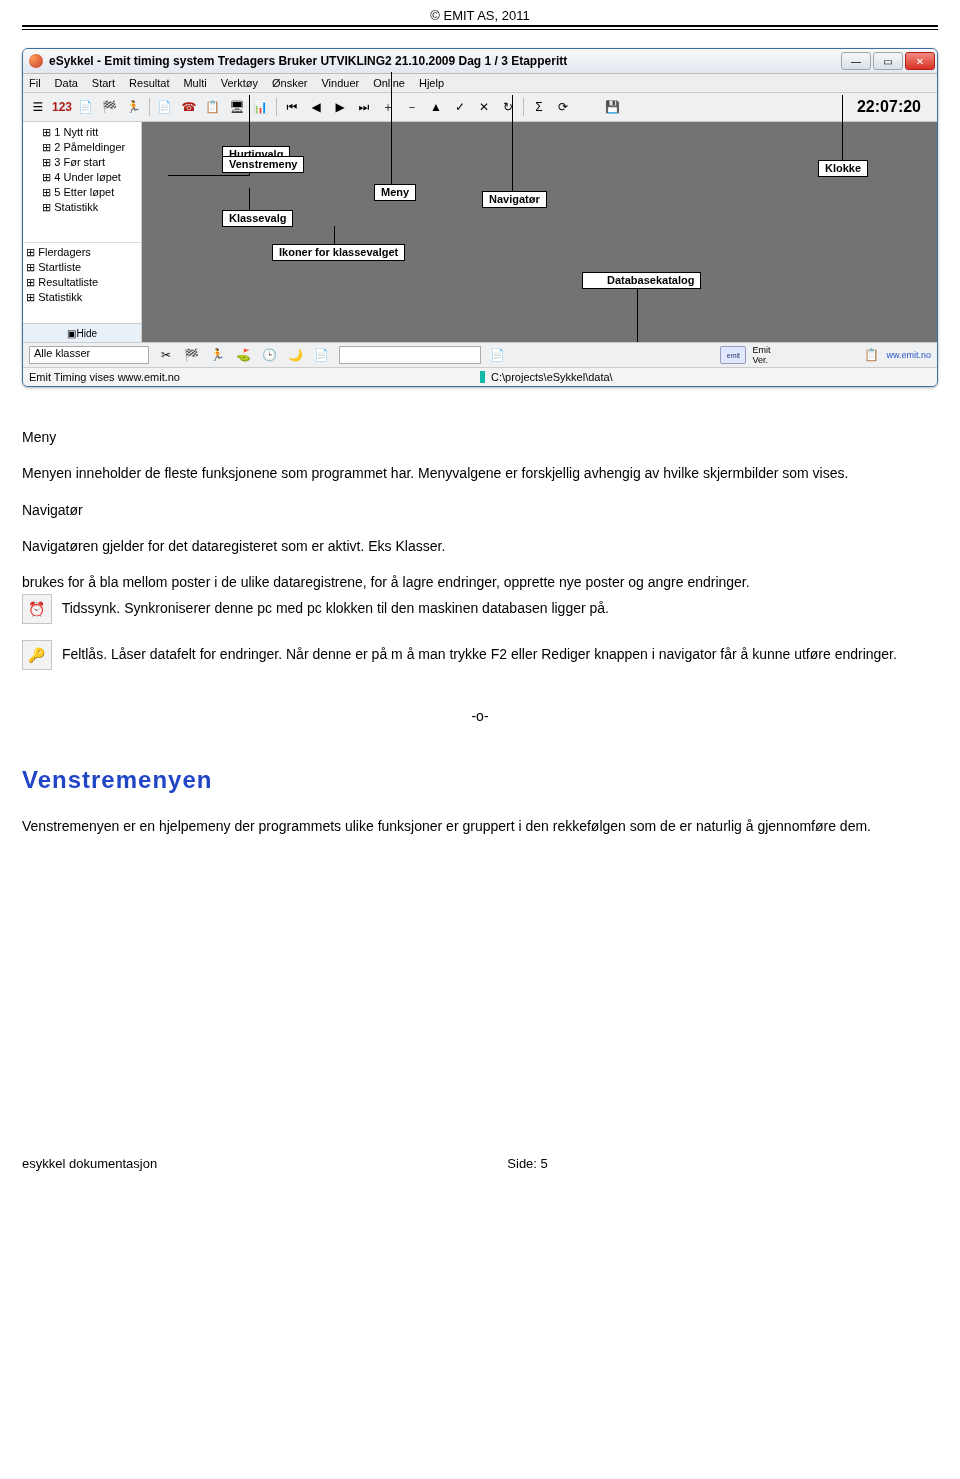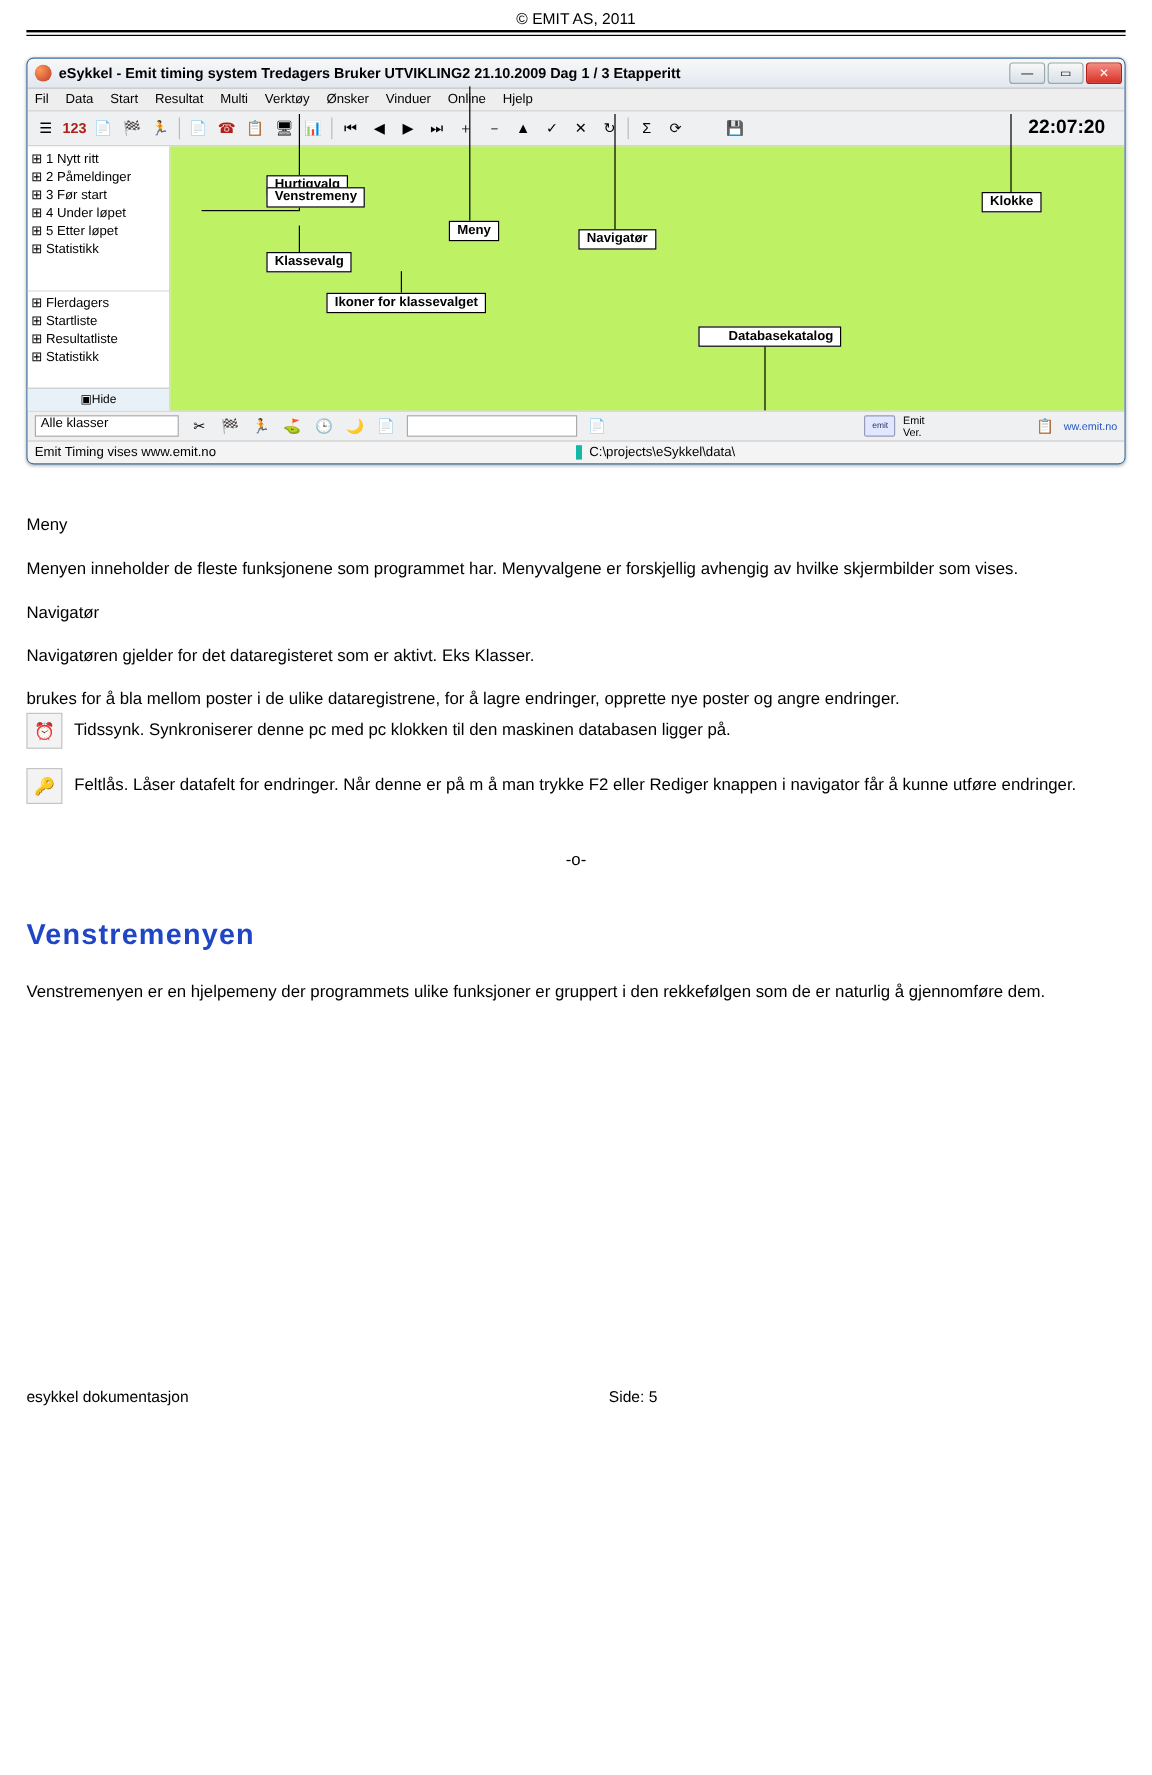--- a/index.html
+++ b/index.html
@@ -86,25 +86,25 @@
   }
   .body-row { display:flex; height: 220px; }
   .nav-pane {
     width: 118px;
     background:#fff;
     border-right: 1px solid #ccc;
     display:flex;
     flex-direction:column;
     font-size:11px;
   }
-  .nav-top { flex:1; padding:3px 0 0 3px; }
+  .nav-top { flex:1; padding:3px 0 0 19px; }
   .nav-item { padding:1px 0;}
   .nav-bottom { height:78px; padding:2px 0 0 3px; border-top:1px solid #ddd;}
   .nav-hide { display:flex;align-items:center;justify-content:center;height:18px;background:#e8f0f8;border-top:1px solid #ccc;font-size:10px;}
-  .center-pane { flex:1; background:#bef264; position:relative; }
+  .center-pane { flex:1; background:#737373; position:relative; }
   .callout {
     position:absolute;
     background:#fff;
     border:1px solid #000;
     padding:1px 6px 2px 6px;
     font-size:11px;
     font-weight:bold;
     white-space:nowrap;
   }
   .line { position:absolute; width:1px; background:#000;}

